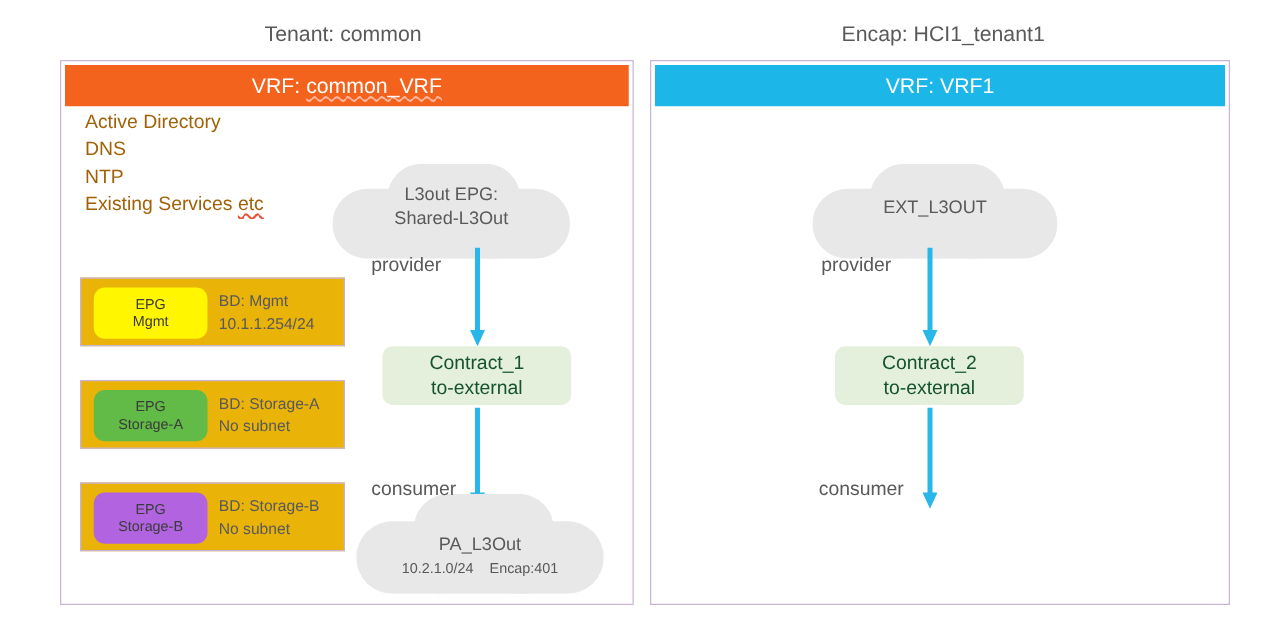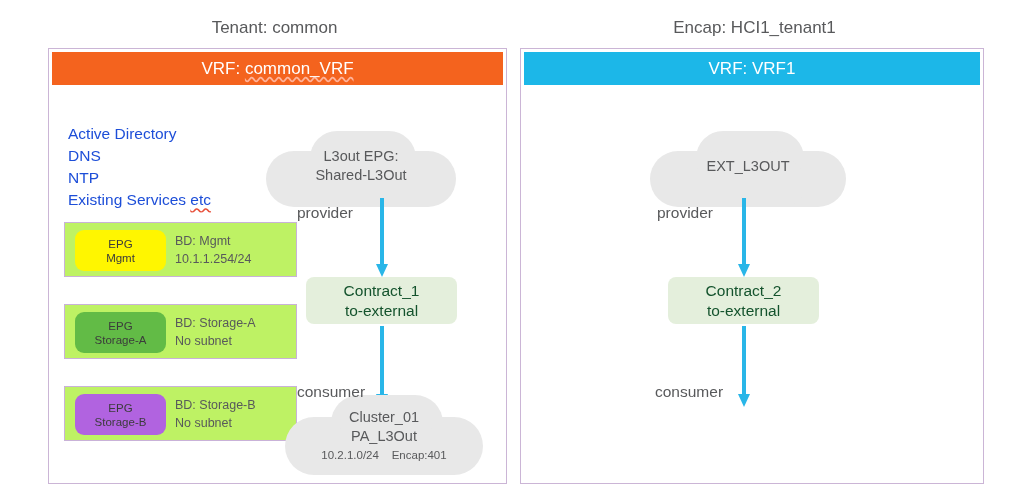--- a/index.html
+++ b/index.html
@@ -66,39 +66,38 @@
   #vrf-header-left  { background: #f4631e; }
   #vrf-header-right { background: #1cb7e8; }
 
   
   .services-list {
     position: absolute;
     left: 66px;
     top: 87px;
     font-size: 15.5px;
     line-height: 22px;
-    color: #1d4ed8;
-    white-space: nowrap;
-    margin-top: 36px;
+    color: #a16207;
+    white-space: nowrap;
   }
   .services-list .spell {
     text-decoration: underline;
     text-decoration-style: wavy;
     text-decoration-color: #e8503a;
     text-underline-offset: 2px;
   }
 
   
   .epg-row {
     position: absolute;
     left: 62px;
-    width: 233px;
+    width: 212px;
     height: 55px;
     border: 1px solid #c9b2d8;
-    background: #bef264;
+    background: #eab308;
     box-sizing: border-box;
   }
   #epg-row-mgmt      { top: 222px; }
   #epg-row-storage-a { top: 304px; }
   #epg-row-storage-b { top: 386px; }
 
   .epg-chip {
     position: absolute;
     left: 10px;
     top: 7px;
@@ -280,21 +279,20 @@
 
   <div class="cloud" style="left:283px; top:395px;">
     <svg width="198" height="80" viewBox="0 0 198 80" aria-hidden="true">
       <g fill="#e8e8e8">
         <rect x="46" y="0" width="112" height="56" rx="28"></rect>
         <rect x="0" y="22" width="96" height="58" rx="29"></rect>
         <rect x="100" y="22" width="98" height="58" rx="29"></rect>
         <rect x="42" y="30" width="118" height="50" rx="25"></rect>
       </g>
     </svg>
-    <div class="cloud-label cloud-title" style="top:13px;">Cluster_01</div>
     <div class="cloud-label cloud-title" style="top:32px;">PA_L3Out</div>
     <div class="cloud-label cloud-sub" style="top:52px;">
       <span>10.2.1.0/24</span>
       &nbsp;&nbsp;
       <span>Encap:401</span>
     </div>
   </div>
 
   <div class="role-label" id="role-consumer-left">consumer</div>
 

